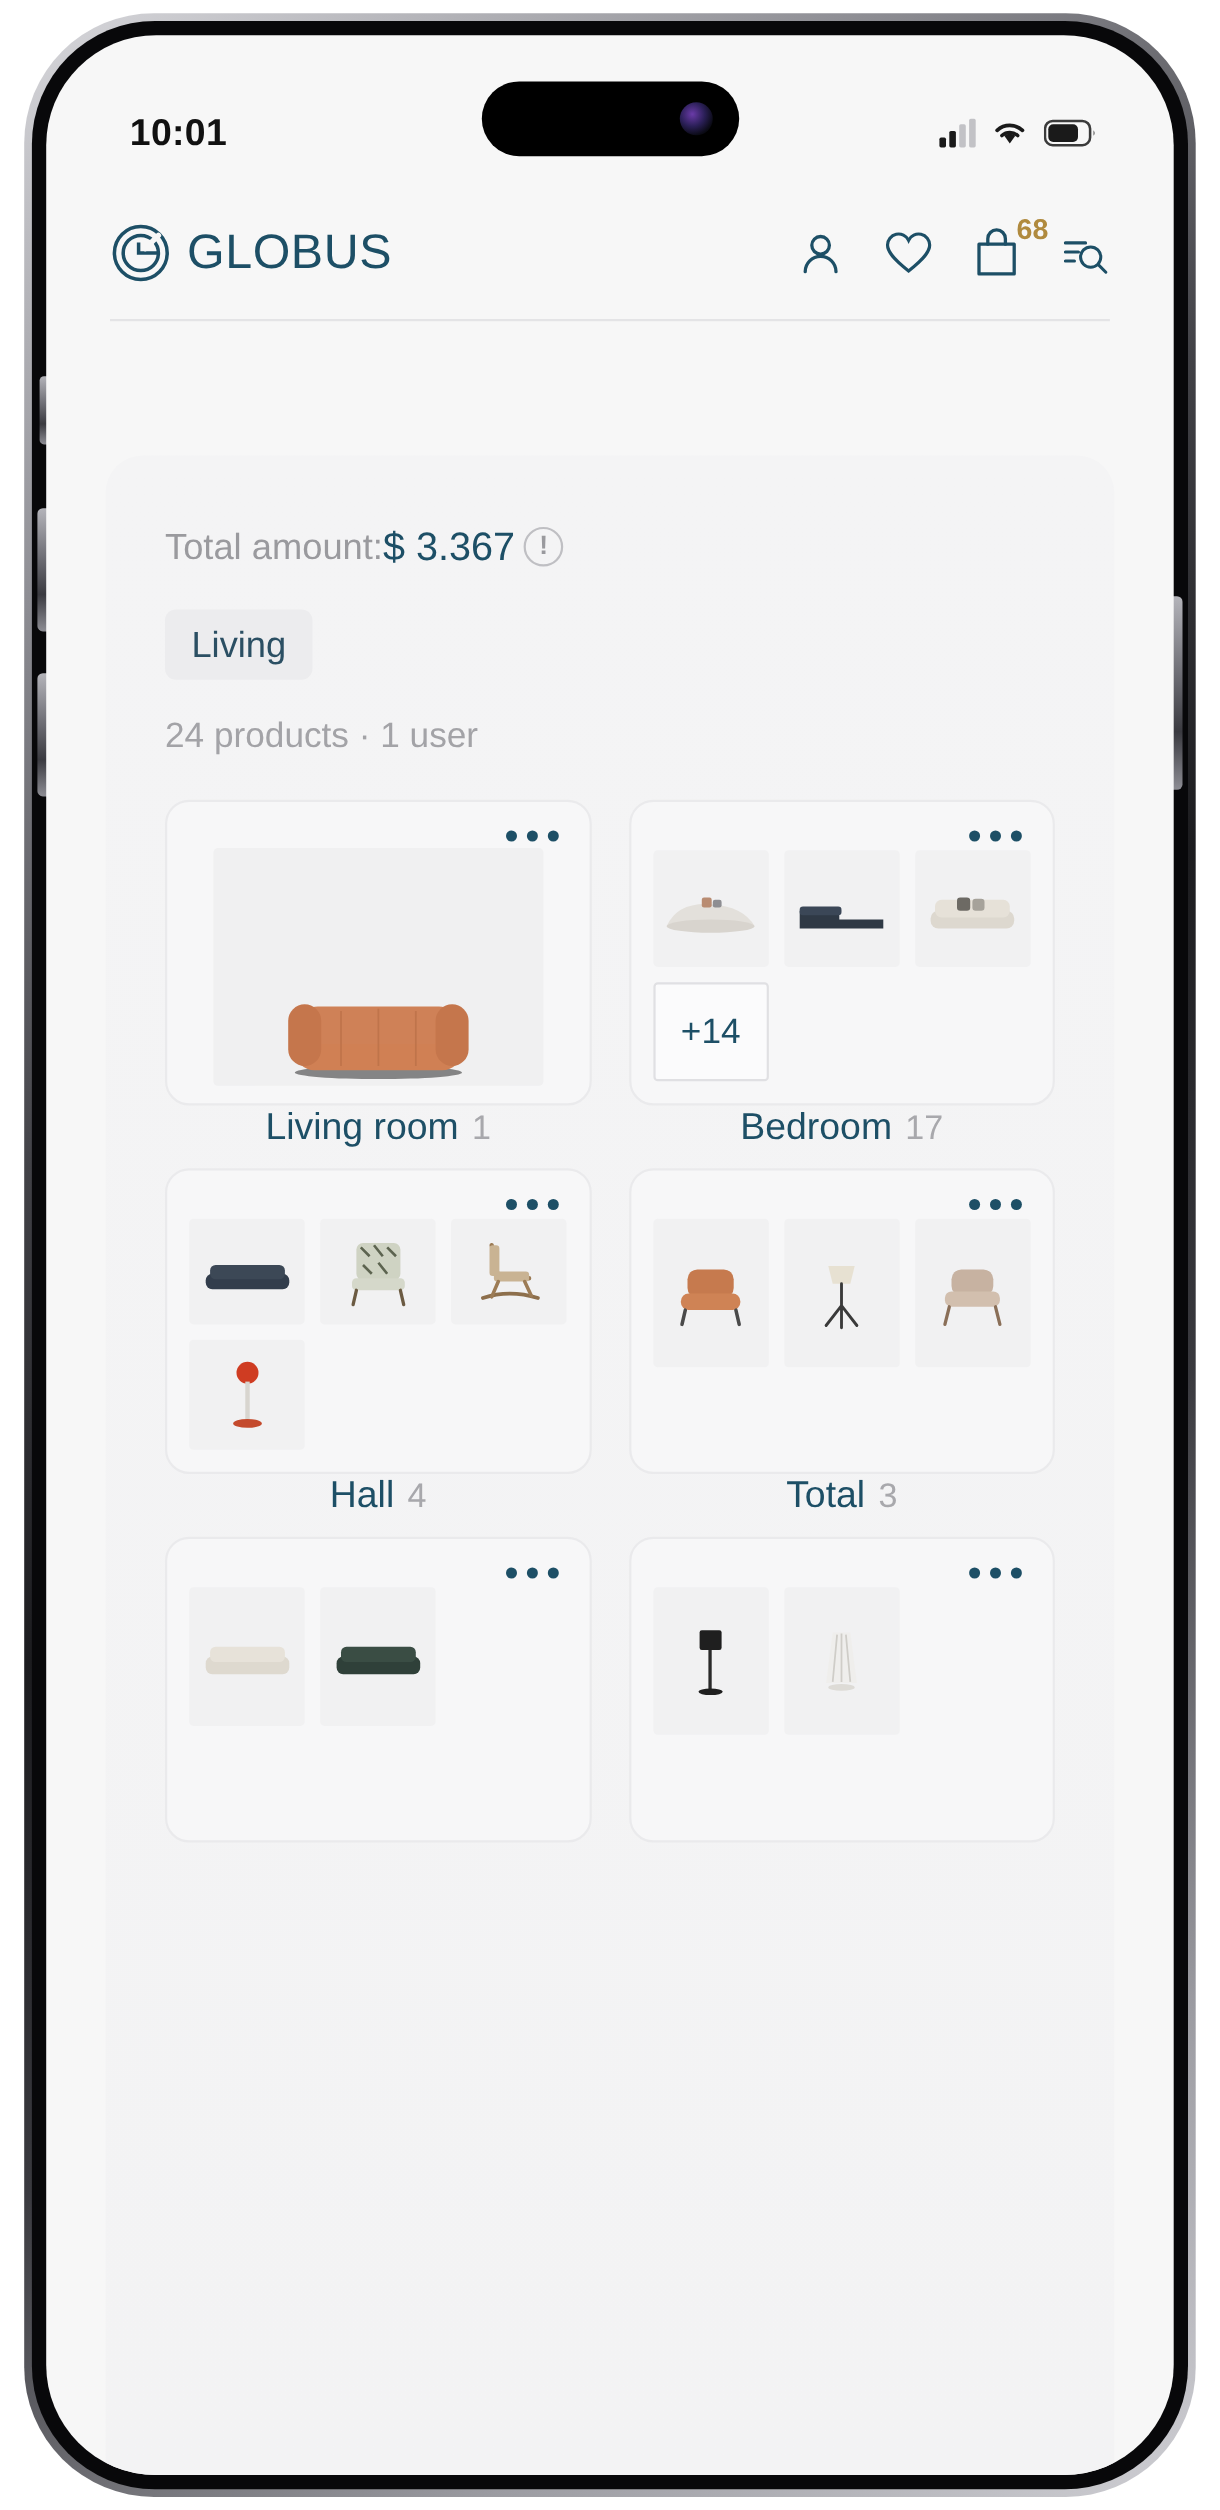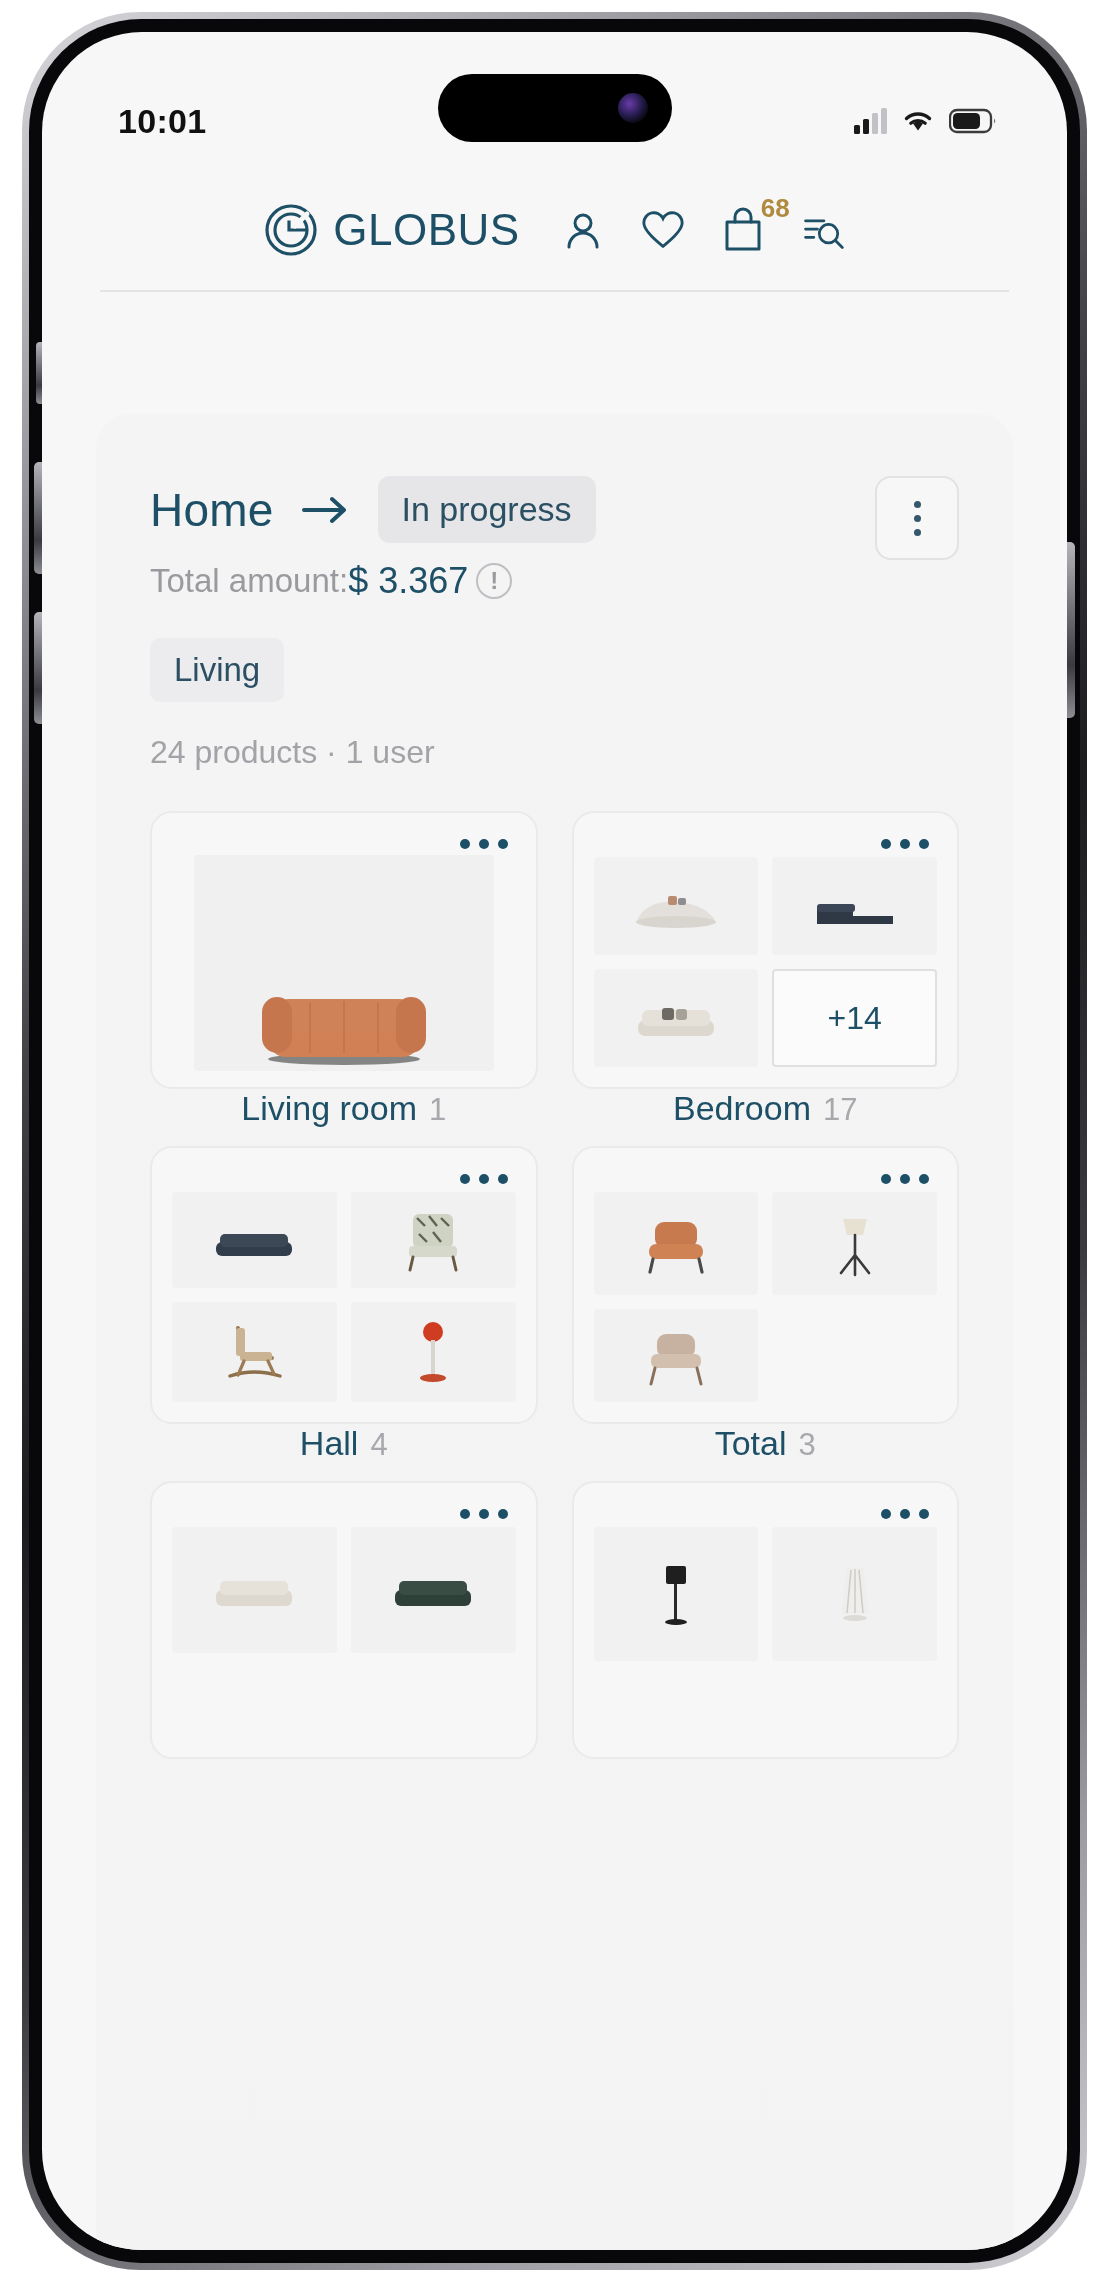--- a/index.html
+++ b/index.html
@@ -68,21 +68,21 @@
     width: 30px; height: 30px; border-radius: 50%;
     background: radial-gradient(circle at 38% 36%, #6a3ba8 0%, #2a1f56 42%, #0b0b16 72%, #000 100%);
   }
 
   
   #app-header {
     position: absolute; top: 130px; left: 0; right: 0;
     padding: 22px 58px 0 58px;
   }
   #header-row {
-    display: flex; align-items: center; justify-content: center;
+    display: flex; align-items: center; justify-content: space-between;
     height: 92px;
     gap: 40px;
   }
   #brand { display: flex; align-items: center; gap: 14px; }
   #brand-name {
     font-size: 44px; font-weight: 500; color: #1d4f66;
     letter-spacing: .5px;
   }
   #header-actions { display: flex; align-items: center; gap: 34px; }
   .hicon { position: relative; width: 46px; height: 46px; display: flex; align-items: center; justify-content: center; }
@@ -151,21 +151,21 @@
   }
   .room-menu { display: flex; justify-content: flex-end; gap: 9px; padding: 12px 10px 6px 0; }
   .hdot { width: 10px; height: 10px; border-radius: 50%; background: #1d4f66; }
 
   .single-media {
     flex: 1; background: #f0f0f1; border-radius: 4px;
     display: flex; align-items: flex-end; justify-content: center;
     overflow: hidden; margin: 0 24px;
   }
   .tile-grid {
-    flex: 1; display: grid; grid-template-columns: 1fr 1fr;
+    flex: 1; display: grid; grid-template-columns: 1fr 1fr 1fr;
     gap: 14px; padding: 2px 2px 4px 2px;
   }
   .tile {
     background: #f1f1f2; border-radius: 4px;
     display: flex; align-items: center; justify-content: center;
     overflow: hidden;
   }
   .tile.more {
     background: #fbfbfc; border: 2px solid #e0e0e3;
     color: #1d4f66; font-size: 32px;
@@ -258,36 +258,20 @@
                 <path d="M39 35 L46 42" stroke="#1d4f66" stroke-width="3" stroke-linecap="round"></path>
               </svg>
             </div>
           </div>
         </div>
         <div id="header-divider"></div>
       </div>
 
       <div id="project-card">
 
-        <div id="title-row">
-          <div id="title-left">
-            <span id="project-title">Home</span>
-            <span id="arrow-icon">
-              <svg width="52" height="34" viewBox="0 0 52 34">
-                <path d="M4 17 H44 M32 6 L44 17 L32 28" fill="none" stroke="#1d4f66" stroke-width="4" stroke-linecap="round" stroke-linejoin="round"></path>
-              </svg>
-            </span>
-            <span id="status-chip">In progress</span>
-          </div>
-          <div id="more-button">
-            <i class="vdot"></i>
-              <i class="vdot"></i>
-              <i class="vdot"></i>
-          </div>
-        </div>
 
         <div id="amount-row">
           <span id="amount-label">Total amount:</span>
           <span id="amount-value">$ 3.367</span>
           <span id="amount-info">!</span>
         </div>
 
         <div><span id="role-chip">Living</span></div>
 
         <div id="meta-line">24 products · 1 user</div>

